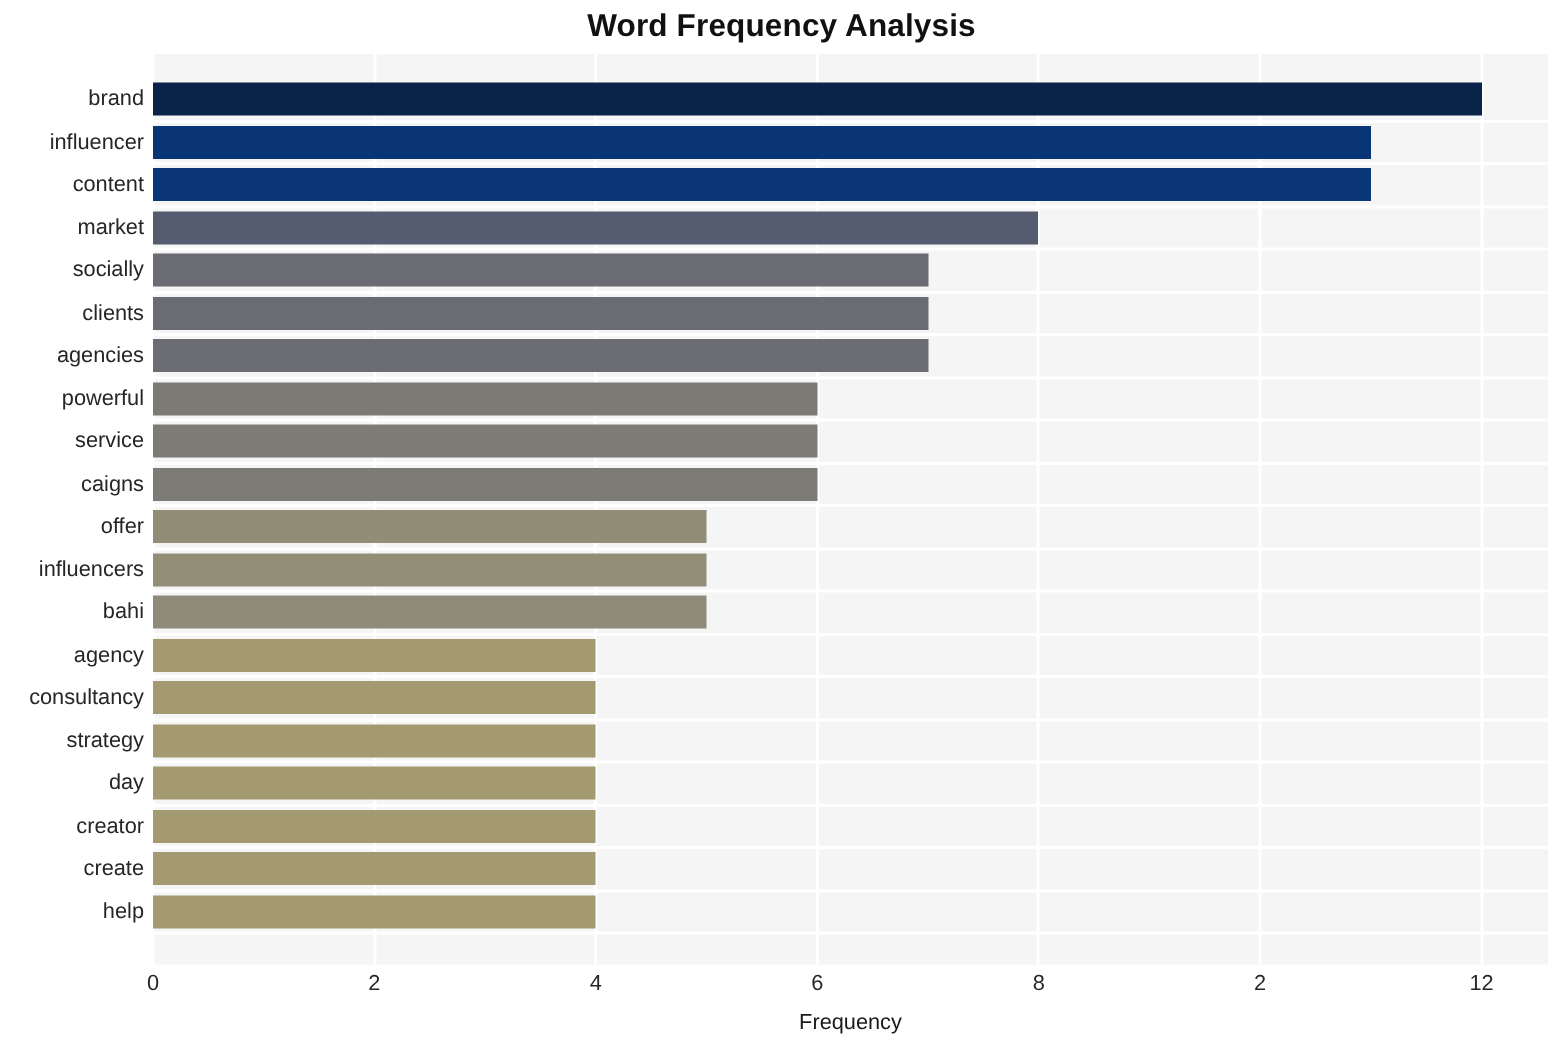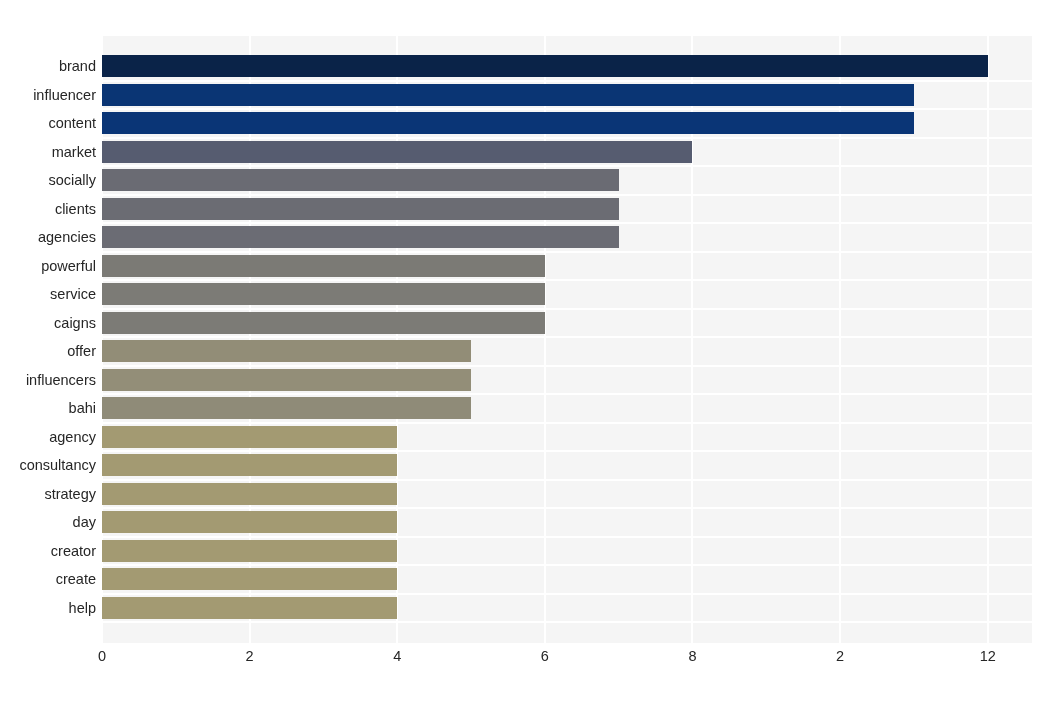--- a/index.html
+++ b/index.html
@@ -109,20 +109,21 @@
     text-align: center;
     font-size: 14.5px;
     color: #1a1a1a;
   }
 </style>
 </head>
 <body>
 
 <div id="figure">
 
+  <div id="chart-title">Word Frequency Analysis</div>
 
   <div id="plot-area">
     <div id="gridlines-v">
         <div class="vgrid" style="left: -1px;"></div>
         <div class="vgrid" style="left: 146.619px;"></div>
         <div class="vgrid" style="left: 294.238px;"></div>
         <div class="vgrid" style="left: 441.857px;"></div>
         <div class="vgrid" style="left: 589.476px;"></div>
         <div class="vgrid" style="left: 737.095px;"></div>
         <div class="vgrid" style="left: 884.714px;"></div>
@@ -199,14 +200,15 @@
   <div id="xlabels">
       <div class="xlabel" style="left: 102px;">0</div>
       <div class="xlabel" style="left: 249.619px;">2</div>
       <div class="xlabel" style="left: 397.238px;">4</div>
       <div class="xlabel" style="left: 544.857px;">6</div>
       <div class="xlabel" style="left: 692.476px;">8</div>
       <div class="xlabel" style="left: 840.095px;">2</div>
       <div class="xlabel" style="left: 987.714px;">12</div>
     </div>
 
+  <div id="xaxis-title">Frequency</div>
 
 </div>
 
 </body></html>

